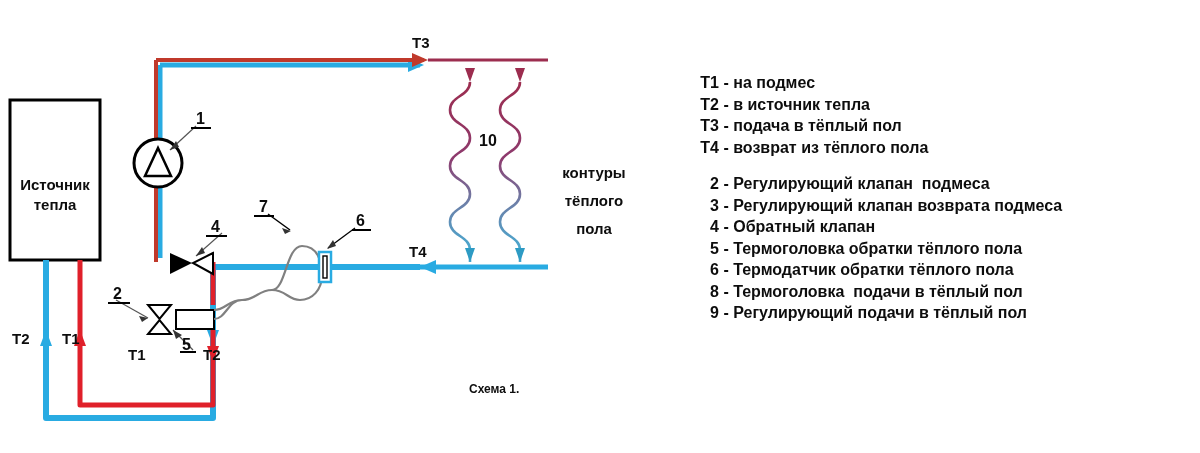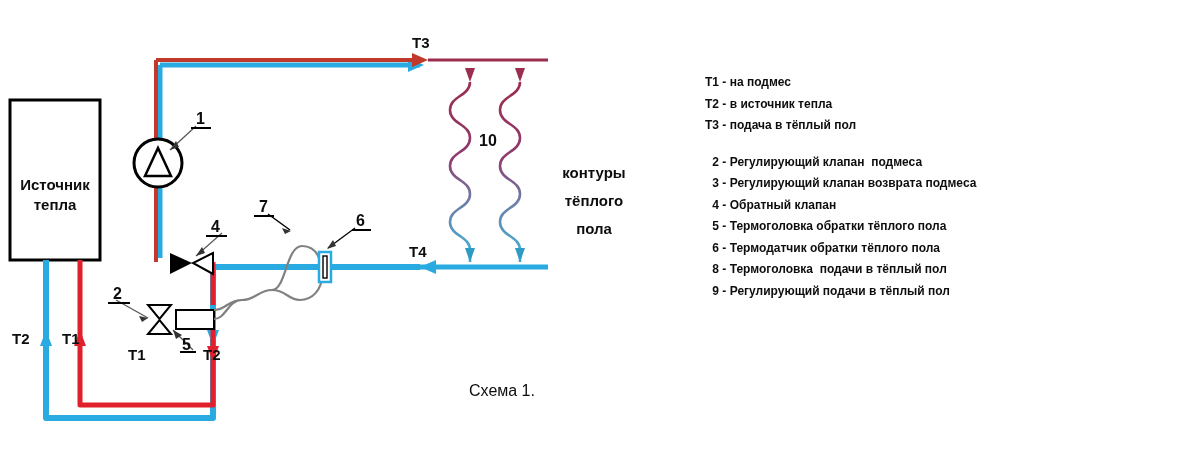--- a/index.html
+++ b/index.html
@@ -1,26 +1,26 @@
 <!DOCTYPE html>
 <html><head>
 <meta charset="utf-8">
 <style>
   html,body{margin:0;padding:0;background:#ffffff;}
   body{width:1200px;height:453px;overflow:hidden;
        font-family:"Liberation Sans","DejaVu Sans",sans-serif;}
   #root{position:relative;width:1200px;height:453px;background:#fff;}
   svg.diagram{position:absolute;left:0;top:0;width:1200px;height:453px;}
   .legend{position:absolute;left:697px;top:72px;width:470px;}
-  .legend-line{font-size:12px;font-weight:bold;color:#0d0d0d;
+  .legend-line{font-size:16px;font-weight:bold;color:#0d0d0d;
                line-height:21.5px;white-space:pre;}
   .legend-gap{height:15px;}
   .num-col{display:inline-block;width:22px;text-align:right;}
-  .caption{position:absolute;left:469px;top:382px;font-size:16px;
-           font-weight:normal;color:#0d0d0d;text-align:right;}
+  .caption{position:absolute;left:469px;top:382px;font-size:12px;
+           font-weight:bold;color:#0d0d0d;text-align:right;}
   .svgtxt{font-family:"Liberation Sans","DejaVu Sans",sans-serif;
           font-weight:bold;fill:#0d0d0d;}
 </style>
 </head>
 <body>
 
 <div id="root">
 
   <svg class="diagram" viewBox="0 0 1200 453">
     <defs>
@@ -141,20 +141,21 @@
     <text class="svgtxt" x="12" y="344" font-size="15">Т2</text>
     <text class="svgtxt" x="62" y="344" font-size="15">Т1</text>
     <text class="svgtxt" x="128" y="360" font-size="15">Т1</text>
     <text class="svgtxt" x="203" y="360" font-size="15">Т2</text>
   </svg>
 
   <div class="legend">
     <div class="legend-line"><span class="num-col">Т1</span><span> - </span><span>на подмес</span></div>
     <div class="legend-line"><span class="num-col">Т2</span><span> - </span><span>в источник тепла</span></div>
     <div class="legend-line"><span class="num-col">Т3</span><span> - </span><span>подача в тёплый пол</span></div>
+    <div class="legend-line"><span class="num-col">Т4</span><span> - </span><span>возврат из тёплого пола</span></div>
 
     <div class="legend-gap"></div>
 
     <div class="legend-line"><span class="num-col">2</span><span> - </span><span>Регулирующий клапан  подмеса</span></div>
     <div class="legend-line"><span class="num-col">3</span><span> - </span><span>Регулирующий клапан возврата подмеса</span></div>
     <div class="legend-line"><span class="num-col">4</span><span> - </span><span>Обратный клапан</span></div>
     <div class="legend-line"><span class="num-col">5</span><span> - </span><span>Термоголовка обратки тёплого пола</span></div>
     <div class="legend-line"><span class="num-col">6</span><span> - </span><span>Термодатчик обратки тёплого пола</span></div>
     <div class="legend-line"><span class="num-col">8</span><span> - </span><span>Термоголовка  подачи в тёплый пол</span></div>
     <div class="legend-line"><span class="num-col">9</span><span> - </span><span>Регулирующий подачи в тёплый пол</span></div>

